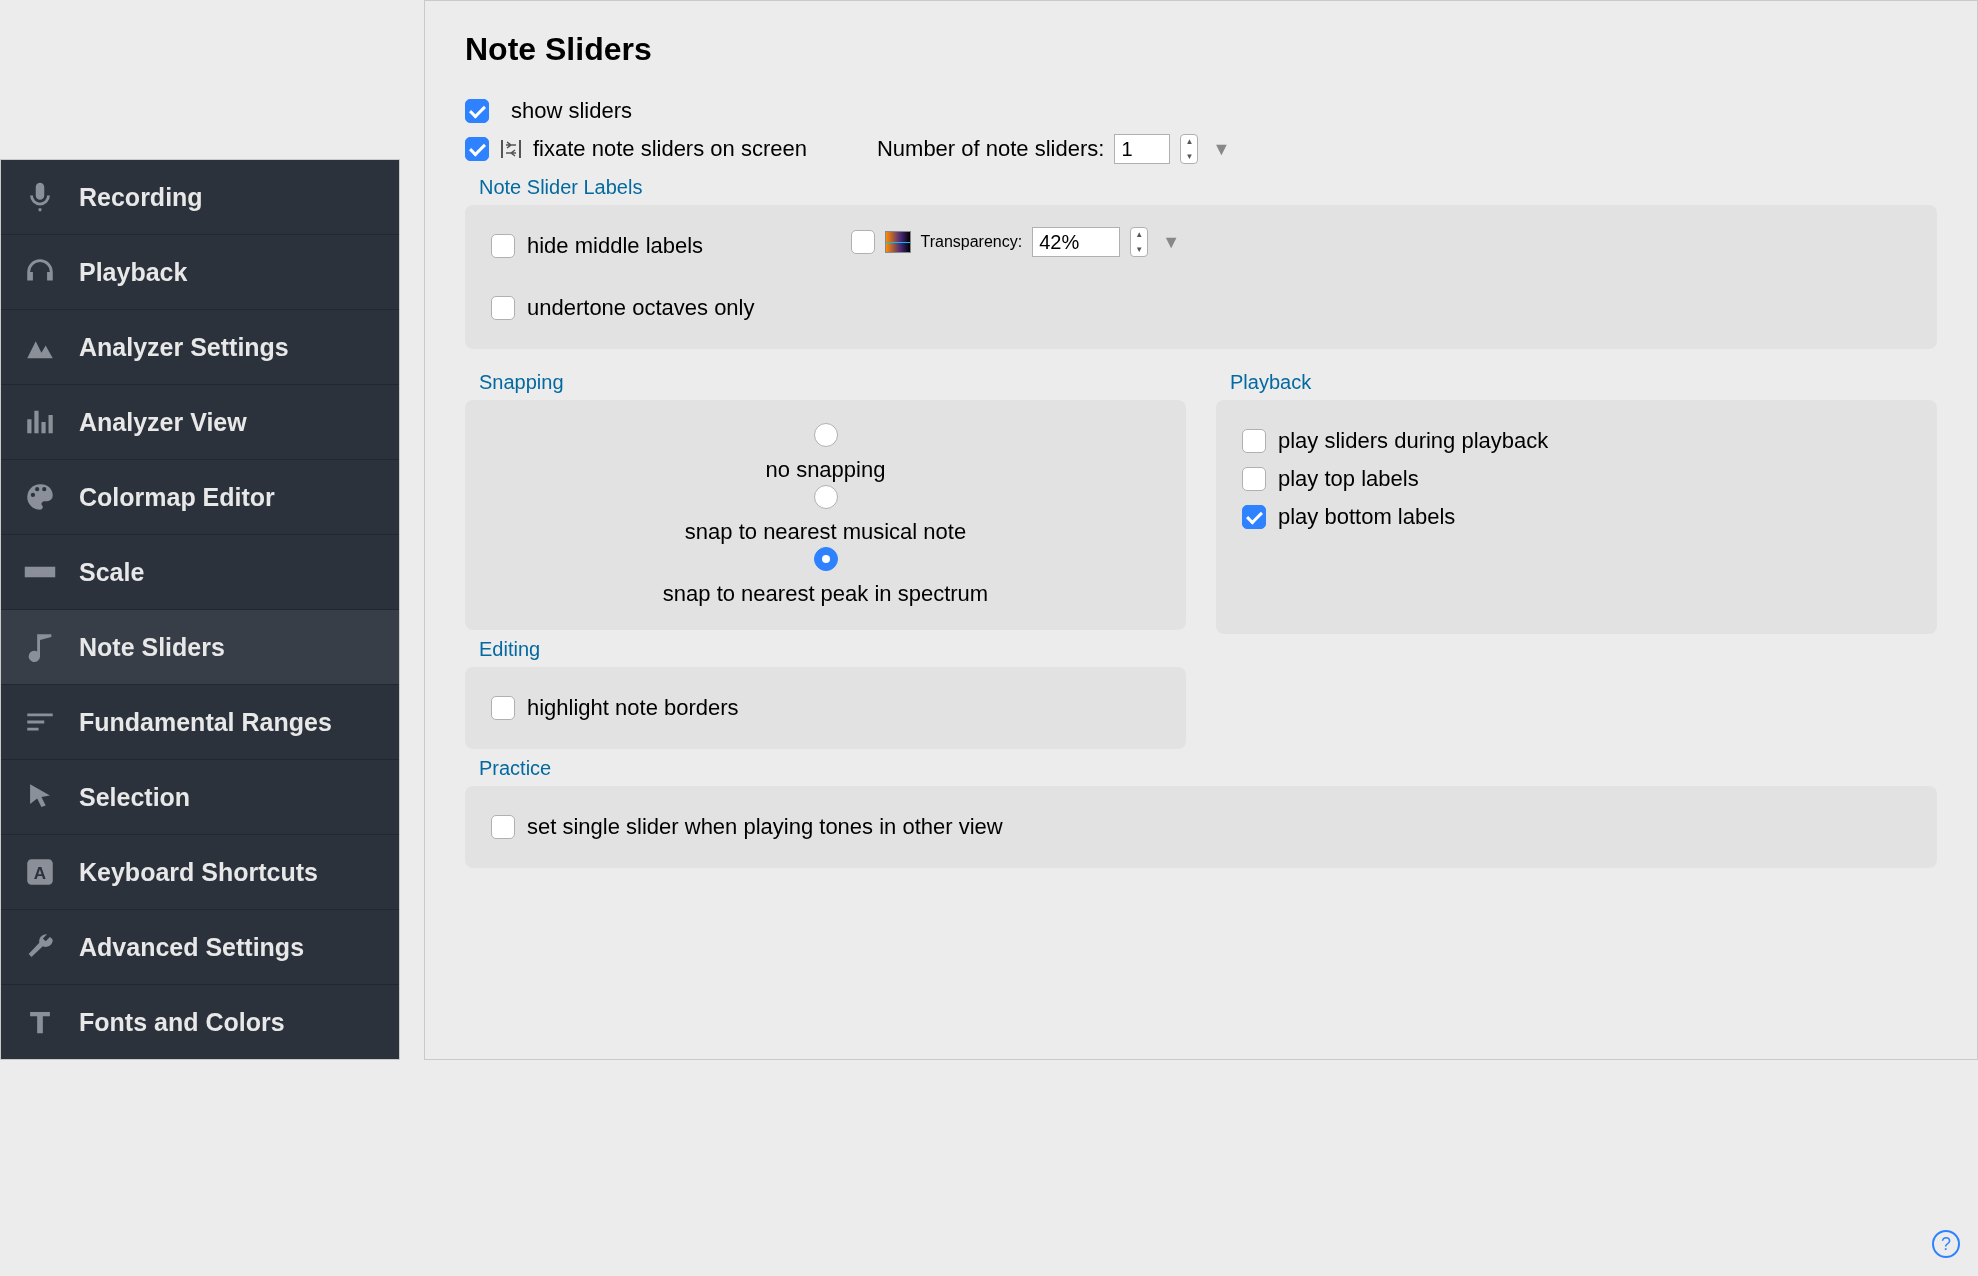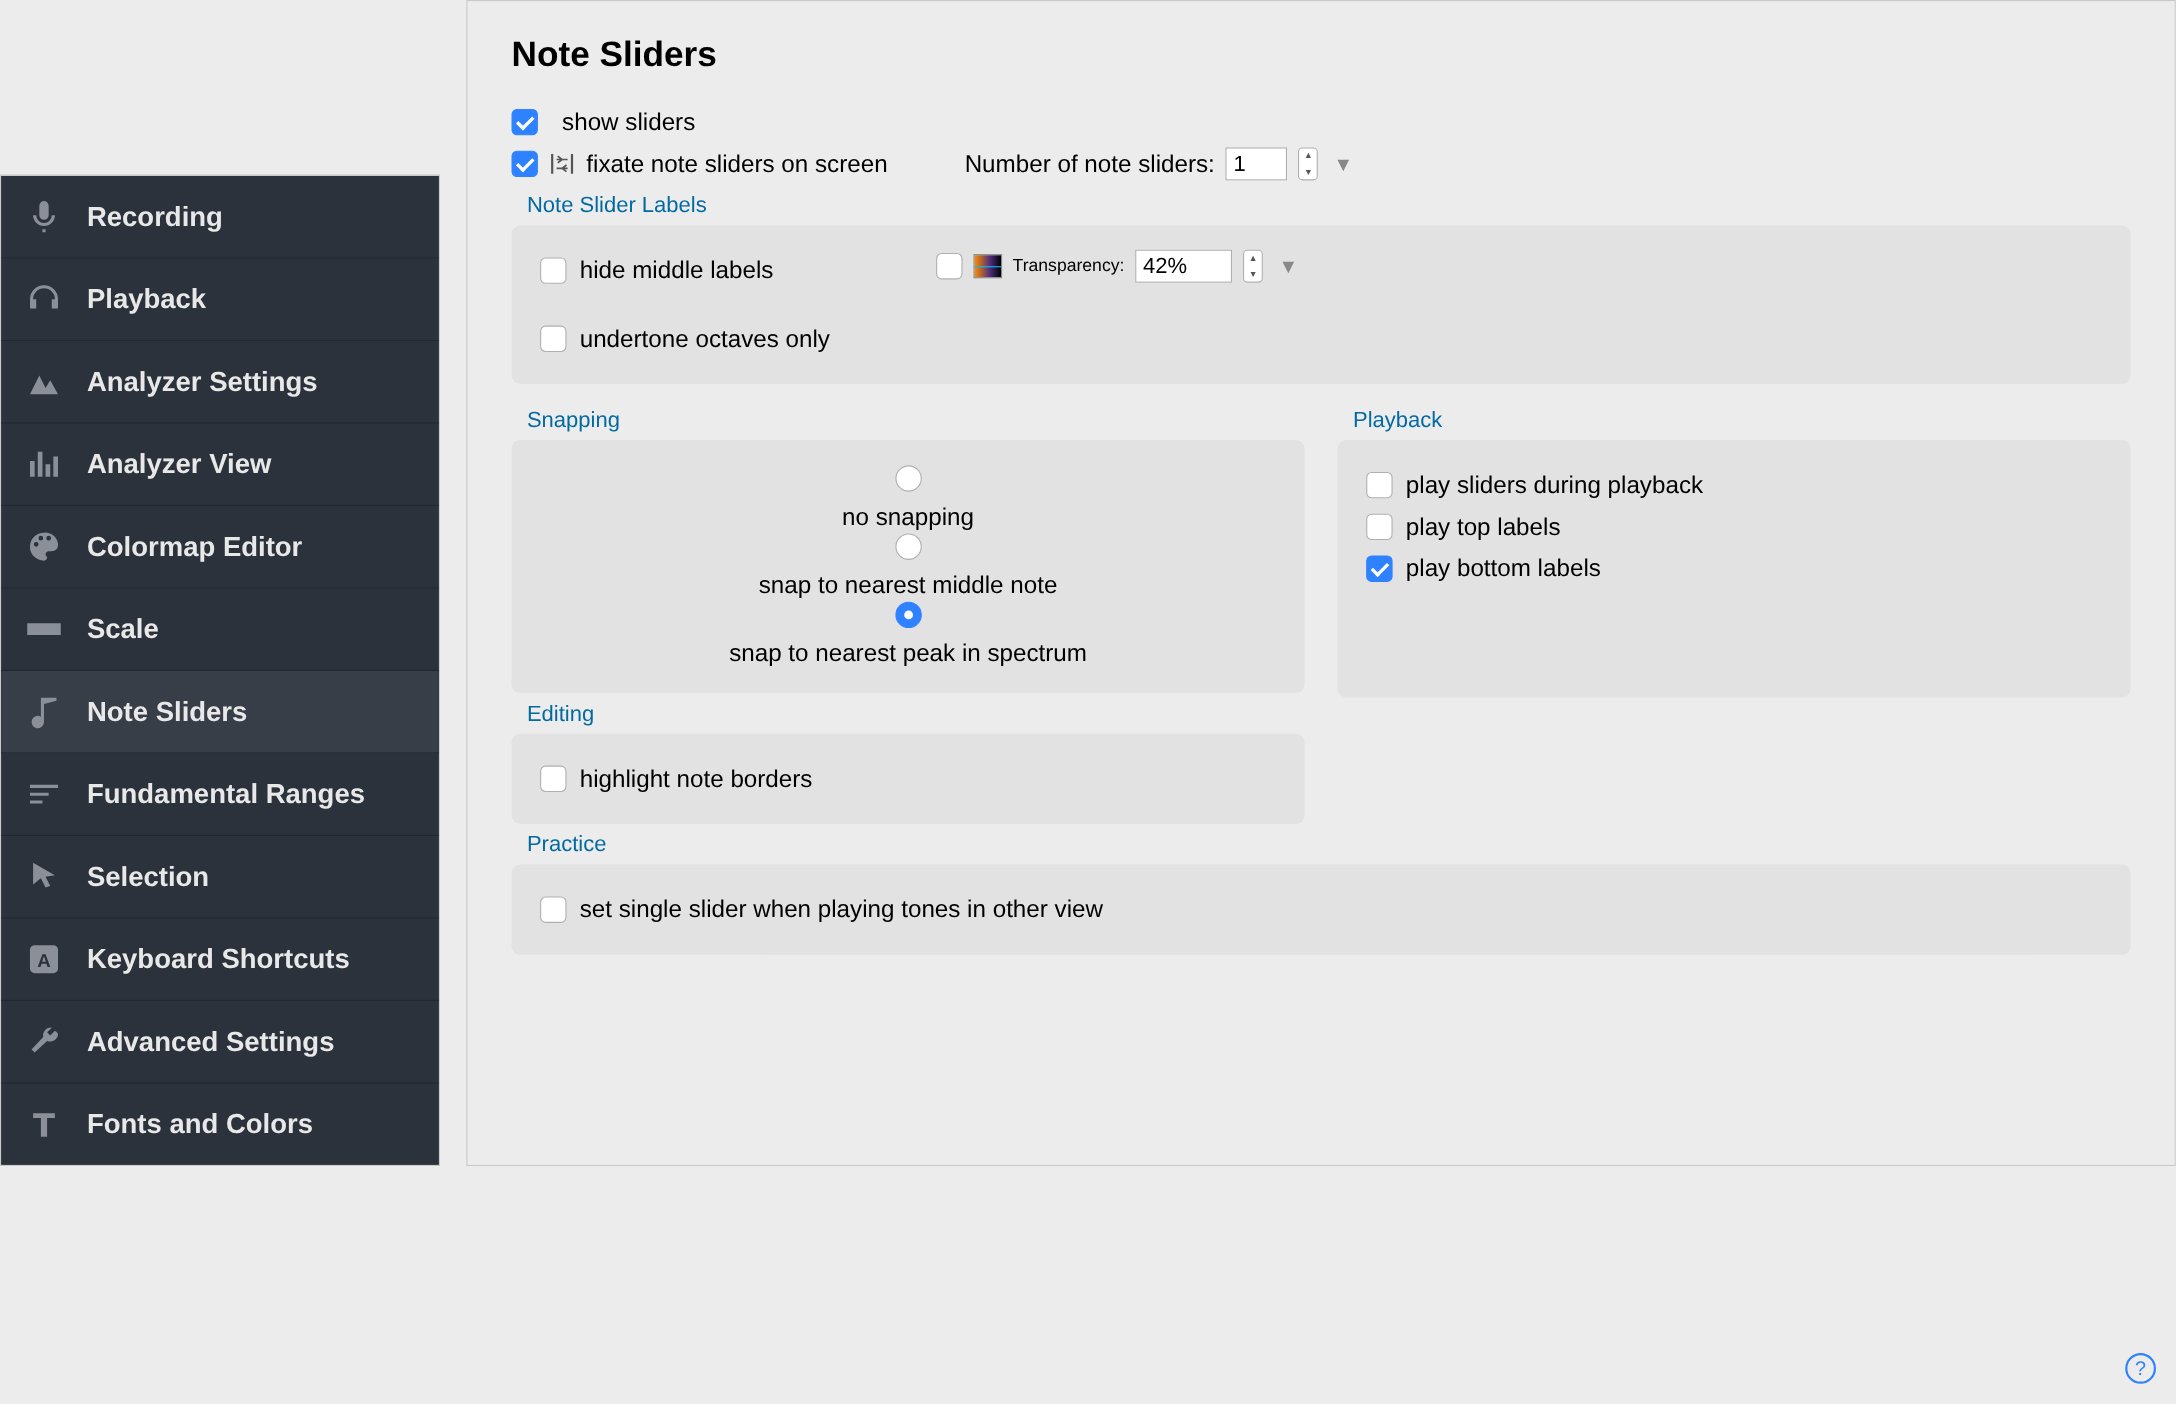--- a/index.html
+++ b/index.html
@@ -407,21 +407,21 @@
       <div class="col">
         <div class="groupbox">
           <div class="group-label">Snapping</div>
           <div class="group-body" id="snapping-body">
               <div class="radio-row">
                 <span class="radio"></span>
                 <span>no snapping</span>
               </div>
               <div class="radio-row">
                 <span class="radio"></span>
-                <span>snap to nearest middle note</span>
+                <span>snap to nearest musical note</span>
               </div>
               <div class="radio-row">
                 <span class="radio checked"></span>
                 <span>snap to nearest peak in spectrum</span>
               </div>
             </div>
         </div>
         <div class="groupbox">
           <div class="group-label">Editing</div>
           <div class="group-body">

